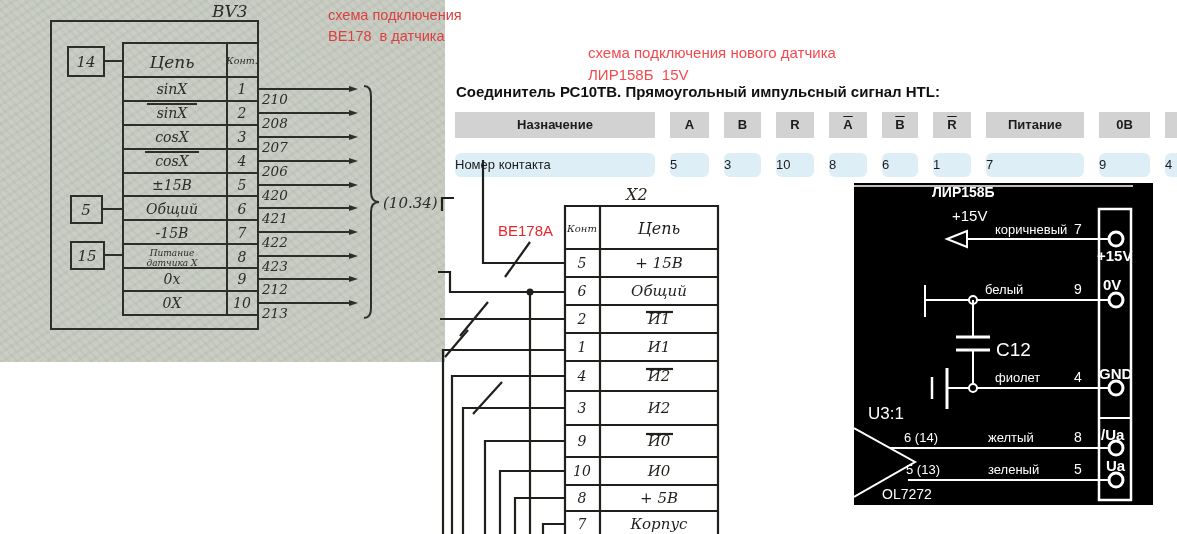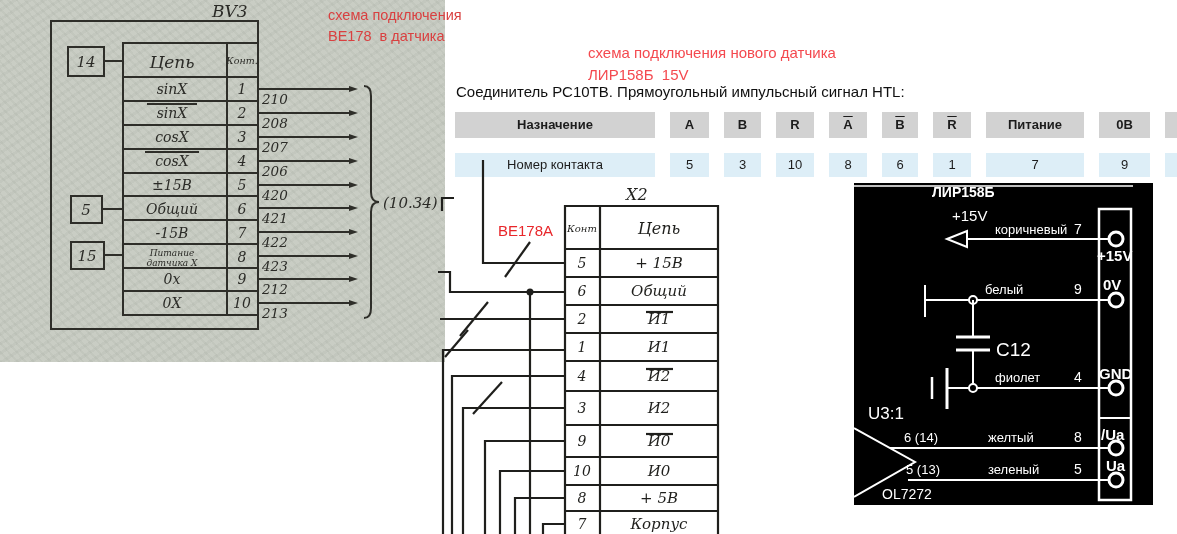--- a/index.html
+++ b/index.html
@@ -11,28 +11,28 @@
          background-image:
            repeating-linear-gradient(47deg, rgba(110,120,104,.07) 0 2px, rgba(0,0,0,0) 2px 6px),
            repeating-linear-gradient(-33deg, rgba(92,102,92,.06) 0 3px, rgba(0,0,0,0) 3px 8px);}
   #photo svg{position:absolute;left:0;top:0;}
   .hw{font-family:"DejaVu Serif",serif;font-style:italic;fill:#2b2b27;}
   .hwl{stroke:#2e2e29;stroke-width:2;fill:none;}
   .note{position:absolute;font-size:14.5px;line-height:21px;white-space:pre;}
   #passport-note{left:284px;top:5px;color:#d94040;margin-left:44px;}
   #sensor-note{left:588px;top:30px;color:#f4494f;font-size:15px;line-height:22px;margin-top:12px;}
   
-  #ct-title{position:absolute;left:456px;top:83px;font-size:15px;font-weight:normal;color:#101010;}
+  #ct-title{position:absolute;left:456px;top:83px;font-size:15px;font-weight:bold;color:#101010;}
   #ct{position:absolute;left:455px;top:112px;display:grid;
       grid-template-columns:200px 39px 37px 38px 38px 36px 38px 98px 51px 73px 40px;
       grid-auto-rows:auto;gap:15px;background:#fff;}
   #ct .hc{background:#d2d2d2;height:26px;line-height:26px;text-align:center;
           font-weight:bold;font-size:13px;color:#1c1c1c;}
-  #ct .dc{background:#ddeef7;height:24px;line-height:24px;text-align:center;
-          font-size:13px;color:#1c1c1c;}
+  #ct .dc{background:#ddeef7;height:24px;line-height:24px;
+          font-size:13px;color:#1c1c1c;border-radius:6px;}
   .ovl{text-decoration:overline;}
   
   #x2svg{position:absolute;left:430px;top:156px;}
   #x2svg .hwl{stroke:#1f1f1c;stroke-width:2.2;}
   #x2svg .hw{fill:#1f1f1c;}
   .redlabel{font-family:"Liberation Sans",sans-serif;font-style:normal;fill:#e8262a;}
   
   #lir{position:absolute;left:854px;top:183px;}
   #lir text{font-family:"Liberation Sans",sans-serif;fill:#fff;}
   #lir .wl{stroke:#fff;fill:none;}

